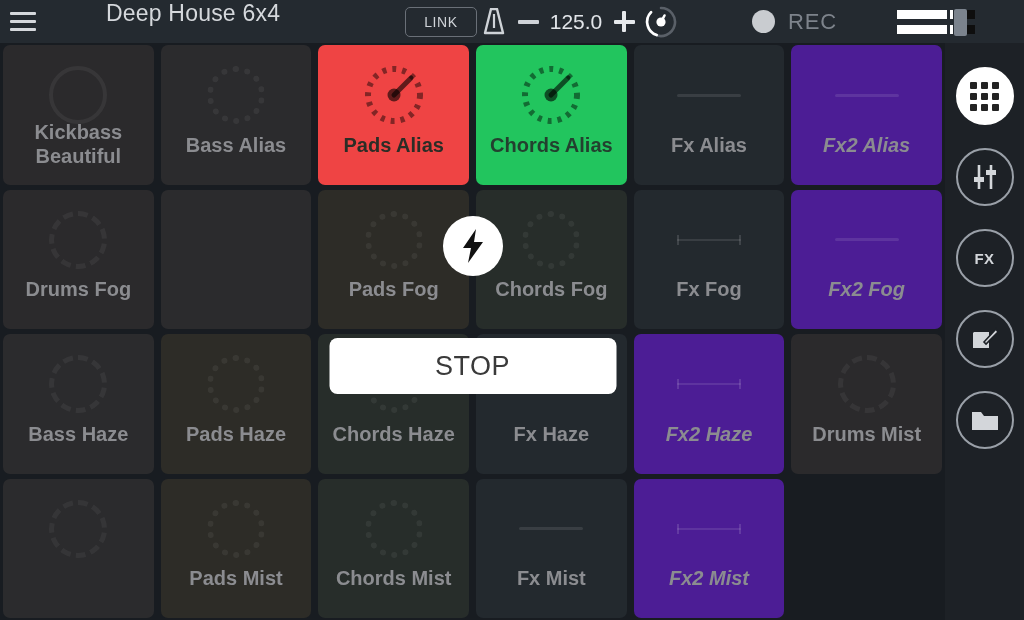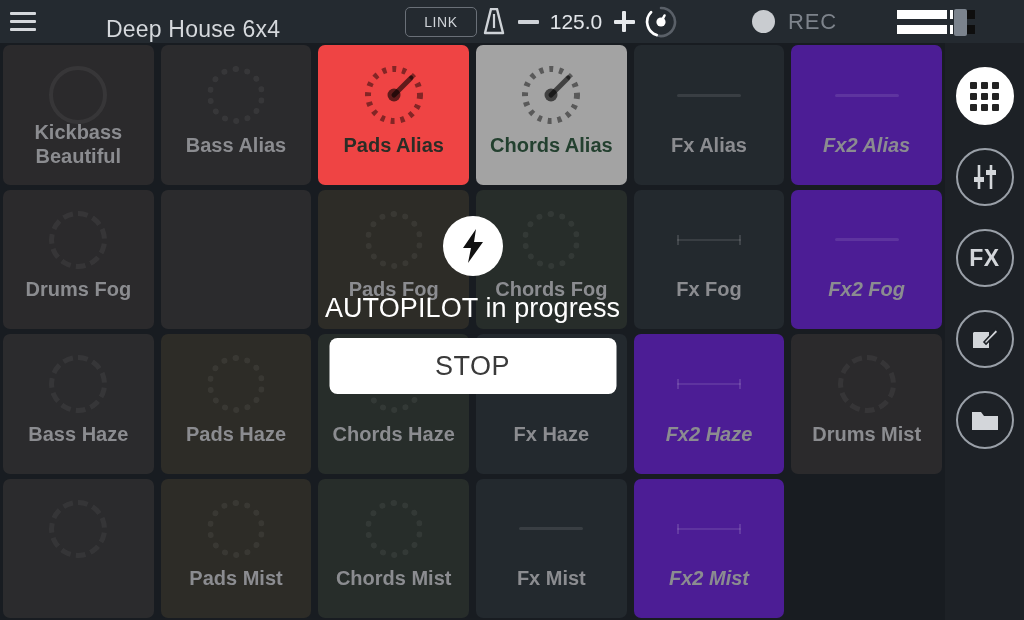--- a/index.html
+++ b/index.html
@@ -9,21 +9,21 @@
     font-family: "Liberation Sans", sans-serif;
     overflow: hidden;
   }
   #app { position: relative; width: 1024px; height: 620px; background: #181c21; }
 
   
   .topbar {
     position: absolute; top: 0; left: 0;
     width: 1024px; height: 43px;
     background: #242a30;
-    display: flex; align-items: flex-end;
+    display: flex; align-items: flex-start;
   }
   .hamburger {
     width: 46px; height: 43px;
     display: flex; flex-direction: column; align-items: center; justify-content: center;
     gap: 5px; cursor: pointer;
   }
   .hamburger span { display:block; width: 26px; height: 3px; background: #d5d8dc; border-radius: 1px; }
 
   .proj-title {
     font-size: 23px; color: #d5d8dc; letter-spacing: .2px;
@@ -92,21 +92,21 @@
   
   .cell.col-drums  { background: #2b2a2c; }
   .cell.col-bass   { background: #2b2b2d; }
   .cell.col-pads   { background: #2d2c27; }
   .cell.col-chords { background: #272d2a; }
   .cell.col-fx     { background: #23292e; }
   .cell.col-fx2    { background: #4c1d95; font-style: italic; }
 
   
   .cell.active-pads   { background: #ef4444; }
-  .cell.active-chords { background: #a3a3a3; }
+  .cell.active-chords { background: #22c55e; }
   .cell.active-pads .label,
   .cell.active-chords .label { color: #2b2d26; }
   .cell.active-chords .label { color: #23402f; }
 
   
   .ring { width: 58px; height: 58px; border-radius: 50%; }
   .ring.solid   { border: 4px dashed rgba(255,255,255,.055); border-style: solid;
                   border-color: rgba(255,255,255,.06); }
   .ring.dash-a  { border: 5px dashed rgba(255,255,255,.055); }
   .ring.dash-b  { border: 6px dotted rgba(255,255,255,.06); }
@@ -132,21 +132,21 @@
     display: flex; flex-direction: column; align-items: center;
     padding-top: 24px; gap: 23px;
   }
   .rail-btn {
     width: 58px; height: 58px; border-radius: 50%;
     border: 2px solid #9aa0a8;
     display: flex; align-items: center; justify-content: center;
     cursor: pointer; color: #d3d6da; background: transparent;
   }
   .rail-btn.on { background: #ffffff; border-color: #ffffff; color: #1b1b1b; }
-  .rail-btn .fxtext { font-size: 23px; font-weight: bold; letter-spacing: .5px; color: #d3d6da; }
+  .rail-btn .fxtext { font-size: 15px; font-weight: bold; letter-spacing: .5px; color: #d3d6da; }
 
   .griddots { display: grid; grid-template-columns: repeat(3, 7px); grid-template-rows: repeat(3, 7px); gap: 4px; }
   .griddots i { display:block; width:7px; height:7px; background:#232323; border-radius:1px; }
 
   
   .autopilot {
     position: absolute; left: 0; top: 0; width: 945px; height: 620px;
     pointer-events: none;
     display: flex; flex-direction: column; align-items: center;
   }
@@ -422,17 +422,16 @@
         </svg>
       </div>
     </div>
 
   <div class="autopilot">
     <div class="ap-badge">
       <svg width="26" height="36" viewBox="0 0 26 36">
         <path d="M16 1 L3 20 L11 20 L8 35 L23 14 L14 14 Z" fill="#111111"></path>
       </svg>
     </div>
-    <div class="ap-text">AUTOPILOT in progress</div>
     <div class="ap-stop">STOP</div>
   </div>
 
 </div>
 
 </body></html>

